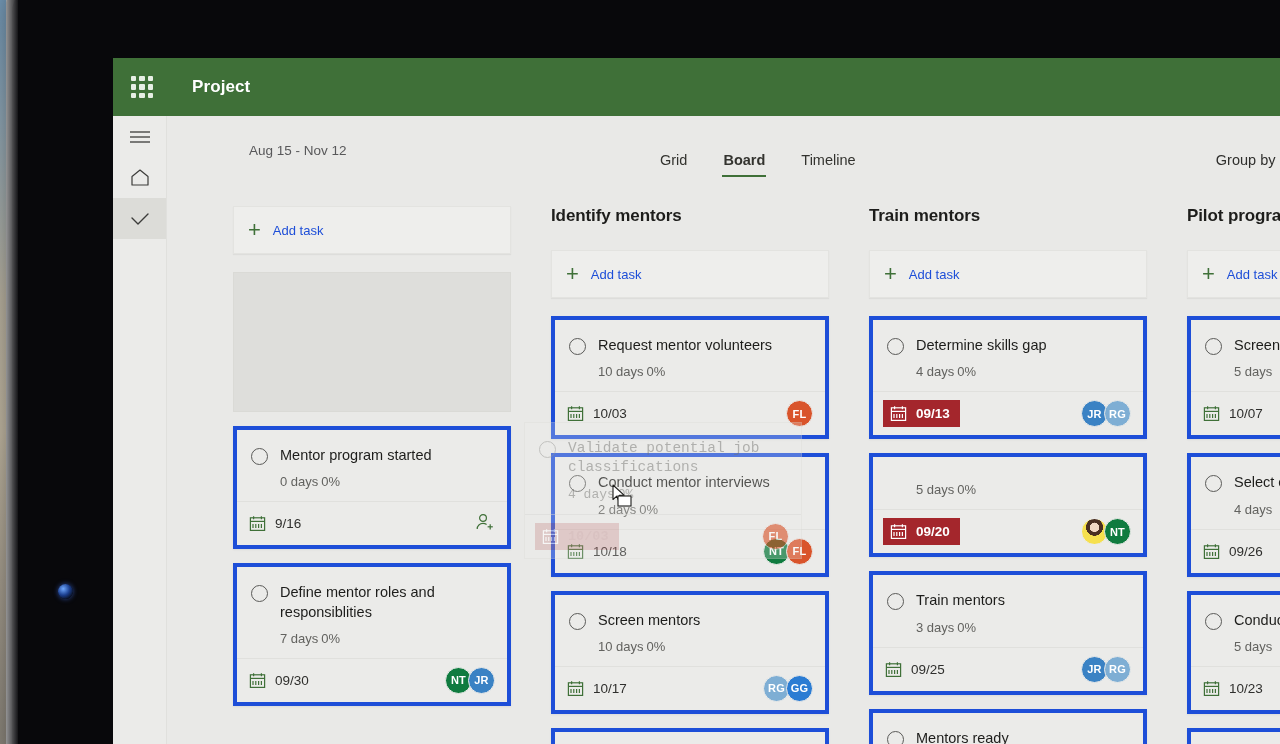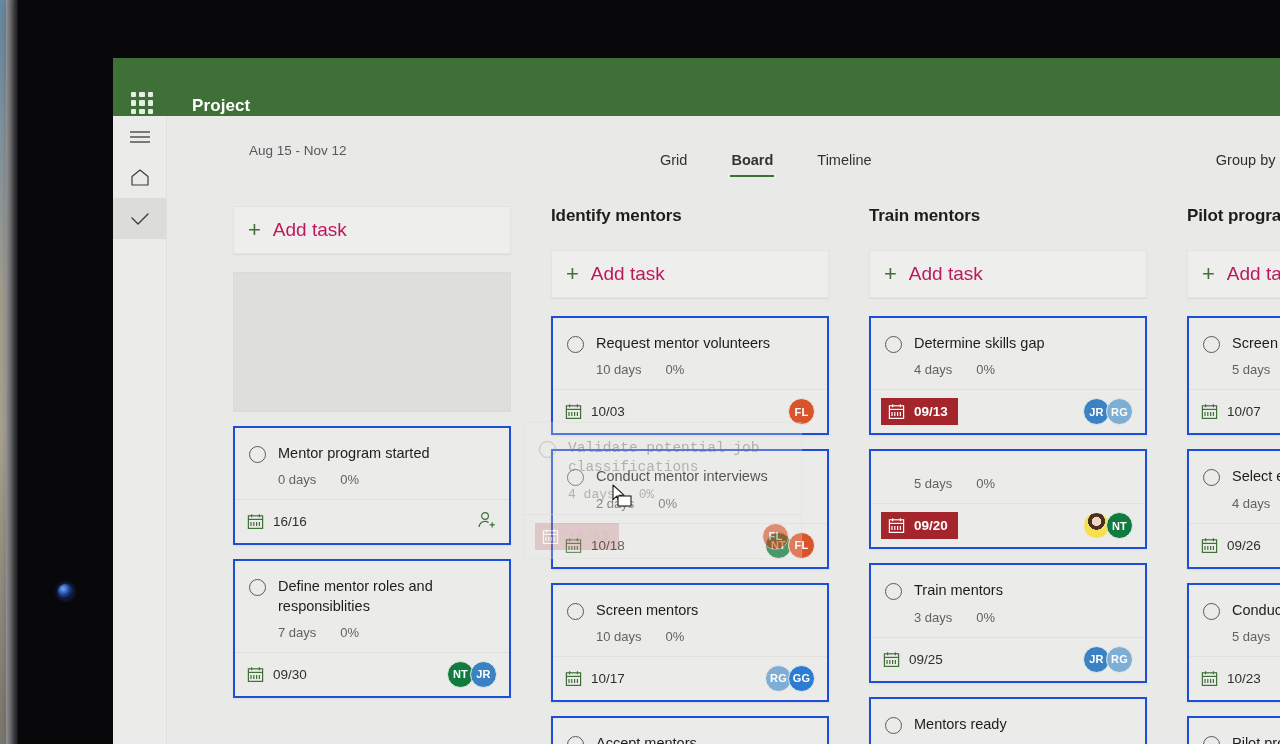--- a/index.html
+++ b/index.html
@@ -41,21 +41,21 @@
   
   .app{
     position:absolute; left:113px; top:58px; width:1167px; height:686px;
     background:#e9e9e7;
     overflow:hidden;
   }
 
   
   .suite-bar{
     height:58px; background:#3f7038;
-    display:flex; align-items:flex-end; padding:0 0 0 16px;
+    display:flex; align-items:center; padding:0 0 0 16px;
   }
   .waffle{
     width:26px; height:26px; display:grid;
     grid-template-columns:repeat(3,1fr); grid-template-rows:repeat(3,1fr);
     gap:3px; padding:2px; cursor:pointer;
   }
   .waffle i{ background:#e7efe5; border-radius:1px; display:block; }
   .suite-title{
     color:#ffffff; font-size:17px; font-weight:bold; margin-left:37px;
     letter-spacing:.1px;
@@ -80,21 +80,21 @@
 
   
   .page-head{
     height:90px; padding:22px 0 0 66px; position:relative;
   }
   .proj-title{ font-size:24px; font-weight:bold; color:#1d1d1b; letter-spacing:-.2px; }
   .proj-dates{ font-size:13.5px; color:#58585a; margin-top:5px; margin-left:16px; }
 
   .view-tabs{
     position:absolute; left:479px; top:36px;
-    display:flex; gap:16px; align-items:flex-start;
+    display:flex; gap:8px; align-items:flex-start;
   }
   .vtab{
     font-size:14.5px; color:#33332f; padding:0 14px 9px 14px;
     cursor:pointer; position:relative;
   }
   .vtab.active{ font-weight:bold; }
   .vtab.active::after{
     content:""; position:absolute; left:13px; right:13px; bottom:0;
     height:2.5px; background:#3f7038;
   }
@@ -114,35 +114,35 @@
     letter-spacing:-.1px;
   }
 
   .addtask{
     height:48px; background:#eeeeec; border:1px solid #e3e3e0;
     display:flex; align-items:center; padding-left:14px; gap:12px;
     cursor:pointer; margin-bottom:18px;
     box-shadow:0 1px 1px rgba(0,0,0,.05);
   }
   .addtask .plus{ color:#3f7038; font-size:22px; line-height:1; font-weight:300; }
-  .addtask .lbl{ color:#be185d; font-size:19px; }
+  .addtask .lbl{ color:#1d4ed8; font-size:13px; }
 
   .card{
-    background:#ebebe9; border:2px solid #1d4ed8;
+    background:#ebebe9; border:4px solid #1d4ed8;
     margin-bottom:14px; position:relative;
     box-shadow:0 1px 2px rgba(0,0,0,.06);
   }
   .card-top{ padding:16px 14px 12px 14px; }
   .card-title-row{ display:flex; align-items:flex-start; gap:12px; }
   .radio{
     width:17px; height:17px; border:1.4px solid #5a5a58; border-radius:50%;
     flex:none; margin-top:2px; cursor:pointer; background:transparent;
   }
   .card-title{ font-size:14.5px; color:#1d1d1b; line-height:1.33; }
-  .card-meta{ display:flex; gap:24px; margin-left:29px; margin-top:9px; }
+  .card-meta{ display:flex; gap:3px; margin-left:29px; margin-top:9px; }
   .card-meta span{ font-size:13px; color:#62625f; }
 
   .card-foot{
     border-top:1px solid #e0e0dd; height:44px;
     display:flex; align-items:center; justify-content:space-between;
     padding:0 12px 0 12px;
   }
   .date-chip{
     display:flex; align-items:center; gap:9px; font-size:13.5px; color:#2f2f2d;
   }
@@ -270,21 +270,21 @@
                   <svg class="cal" width="17" height="17" viewBox="0 0 17 17" fill="none" stroke="#3f7038" stroke-width="1.2">
                     <rect x="1.4" y="2.8" width="14.2" height="12.6"></rect>
                     <line x1="1.4" y1="6.4" x2="15.6" y2="6.4"></line>
                     <line x1="4.6" y1="1.2" x2="4.6" y2="4.2"></line>
                     <line x1="12.4" y1="1.2" x2="12.4" y2="4.2"></line>
                     <line x1="4" y1="9" x2="4" y2="13"></line>
                     <line x1="6.8" y1="9" x2="6.8" y2="13"></line>
                     <line x1="9.6" y1="9" x2="9.6" y2="13"></line>
                     <line x1="12.4" y1="9" x2="12.4" y2="13"></line>
                   </svg>
-                  <span>16/16</span>
+                  <span>9/16</span>
                 </div>
                 <span class="addperson"><svg width="20" height="20" viewBox="0 0 20 20" fill="none" stroke="#3f7038" stroke-width="1.2">
                     <circle cx="8" cy="6" r="3.4"></circle>
                     <path d="M2.2 17c0-3.3 2.6-5.6 5.8-5.6 1.4 0 2.6.4 3.6 1.1"></path>
                     <line x1="15.2" y1="12.2" x2="15.2" y2="17.4"></line>
                     <line x1="12.6" y1="14.8" x2="17.8" y2="14.8"></line>
                   </svg></span>
               </div>
             </div>
             <div class="card">

